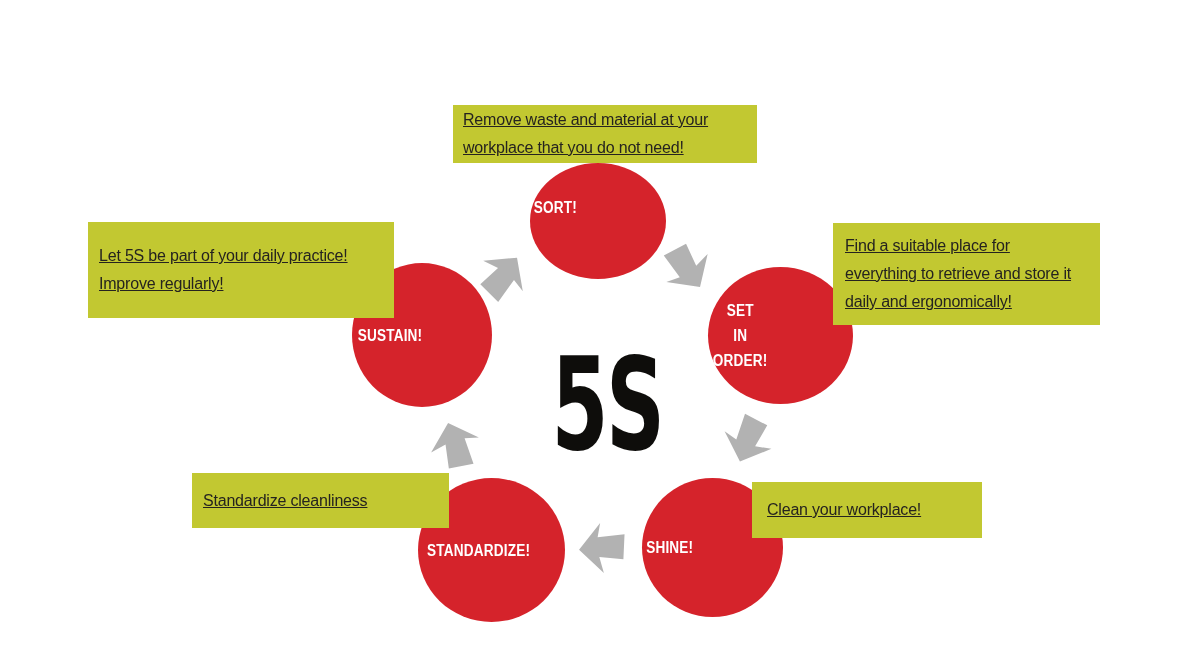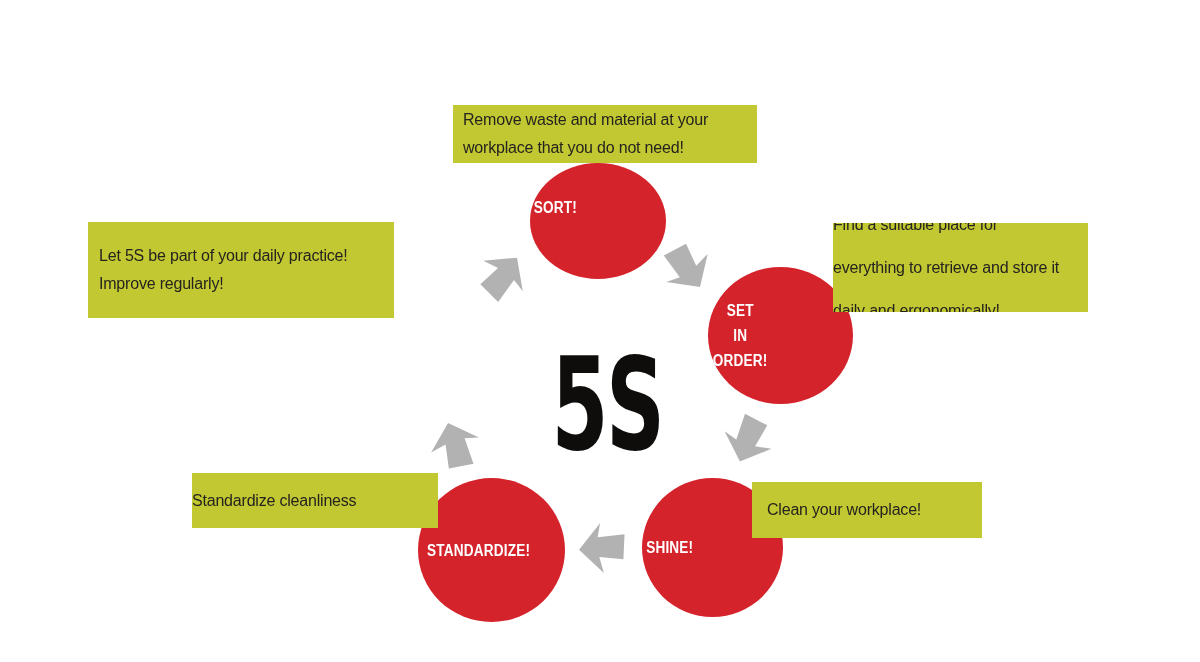--- a/index.html
+++ b/index.html
@@ -35,21 +35,21 @@
   .circle-label.nudge-up { transform: translateY(-14px) scaleX(0.85); }
   .arrow { position: absolute; z-index: 2; overflow: visible; }
   .arrow polygon { fill: var(--color-gray, #b2b2b2); }
   .note {
     position: absolute; background: var(--color-green, #c2c831);
     color: var(--color-ink, #25231f);
     display: flex; flex-direction: column; justify-content: center;
     font-size: 16px; line-height: 28px; letter-spacing: -0.2px;
     overflow: hidden; z-index: 3;
   }
-  .note-line { white-space: nowrap; }
+  .note-line { white-space: nowrap; text-decoration: underline; }
 </style>
 </head>
 <body>
 
 <div class="canvas">
 
   <div class="center-label">5S</div>
 
   <div class="circle" style="left:530px; top:163px; width:136px; height:116px;">
     <div class="circle-label nudge-up">SORT!</div>
@@ -64,20 +64,23 @@
   </div>
 
   <div class="circle" style="left:642px; top:478px; width:141px; height:139px;">
     <div class="circle-label">SHINE!</div>
   </div>
 
   <div class="circle" style="left:418px; top:478px; width:147px; height:144px;">
     <div class="circle-label">STANDARDIZE!</div>
   </div>
 
+  <div class="circle" style="left:352px; top:263px; width:140px; height:144px;">
+    <div class="circle-label">SUSTAIN!</div>
+  </div>
 
   <svg class="arrow" width="50" height="46" viewBox="0 0 50 46" style="left:478px; top:253px; transform:rotate(40deg);">
     <polygon points="24,0 50,22 36,19 38,46 13,44 16,20 0,24"></polygon>
   </svg>
 
   <svg class="arrow" width="50" height="46" viewBox="0 0 50 46" style="left:662px; top:245px; transform:rotate(148deg);">
     <polygon points="24,0 50,22 36,19 38,46 13,44 16,20 0,24"></polygon>
   </svg>
 
   <svg class="arrow" width="50" height="46" viewBox="0 0 50 46" style="left:723px; top:417px; transform:rotate(203deg);">
@@ -90,31 +93,31 @@
 
   <svg class="arrow" width="50" height="46" viewBox="0 0 50 46" style="left:430px; top:422px; transform:rotate(-15deg);">
     <polygon points="24,0 50,22 36,19 38,46 13,44 16,20 0,24"></polygon>
   </svg>
 
   <div class="note" style="left:453px; top:105px; width:294px; height:58px; padding-left:10px;">
     <div class="note-line">Remove waste and material at your</div>
     <div class="note-line">workplace that you do not need!</div>
   </div>
 
-  <div class="note" style="left:833px; top:223px; width:255px; height:89px; padding-left:0;gap:15px;">
+  <div class="note" style="left:833px; top:223px; width:255px; height:102px; padding-left:12px;">
     <div class="note-line">Find a suitable place for</div>
     <div class="note-line">everything to retrieve and store it</div>
     <div class="note-line">daily and ergonomically!</div>
   </div>
 
   <div class="note" style="left:752px; top:482px; width:215px; height:56px; padding-left:15px;">
     <div class="note-line">Clean your workplace!</div>
   </div>
 
-  <div class="note" style="left:192px; top:473px; width:246px; height:55px; ">
+  <div class="note" style="left:192px; top:473px; width:246px; height:55px; padding-left:11px;">
     <div class="note-line">Standardize cleanliness</div>
   </div>
 
   <div class="note" style="left:88px; top:222px; width:295px; height:96px; padding-left:11px;">
     <div class="note-line">Let 5S be part of your daily practice!</div>
     <div class="note-line">Improve regularly!</div>
   </div>
 
 </div>
 

